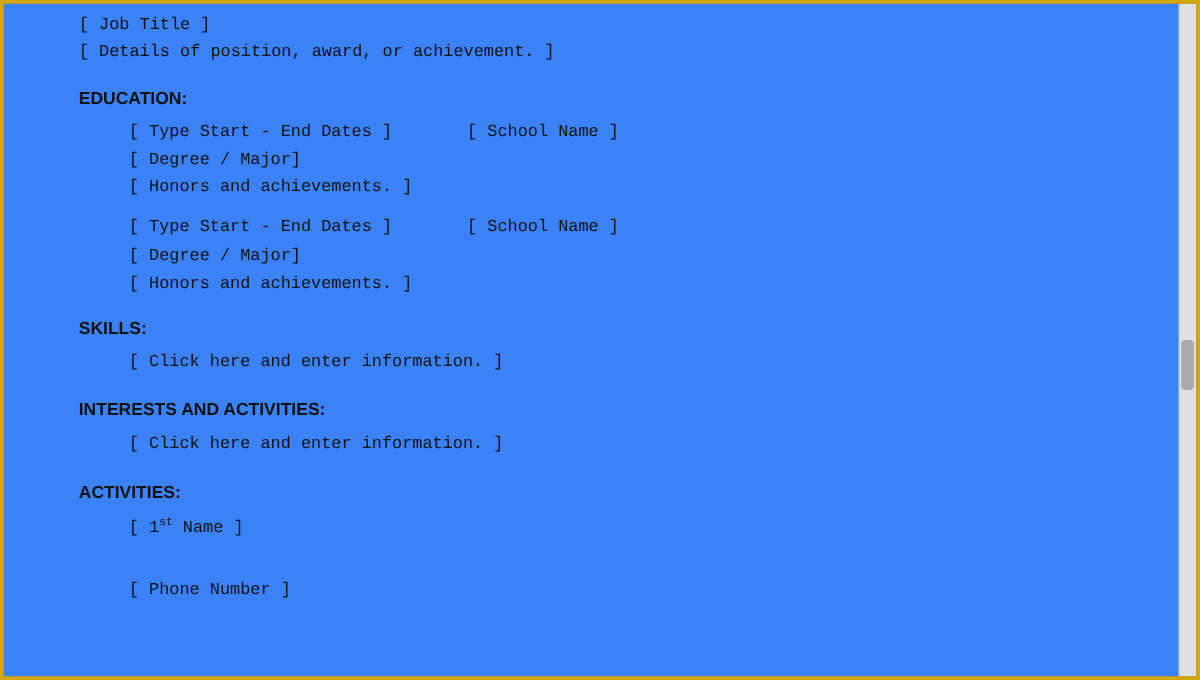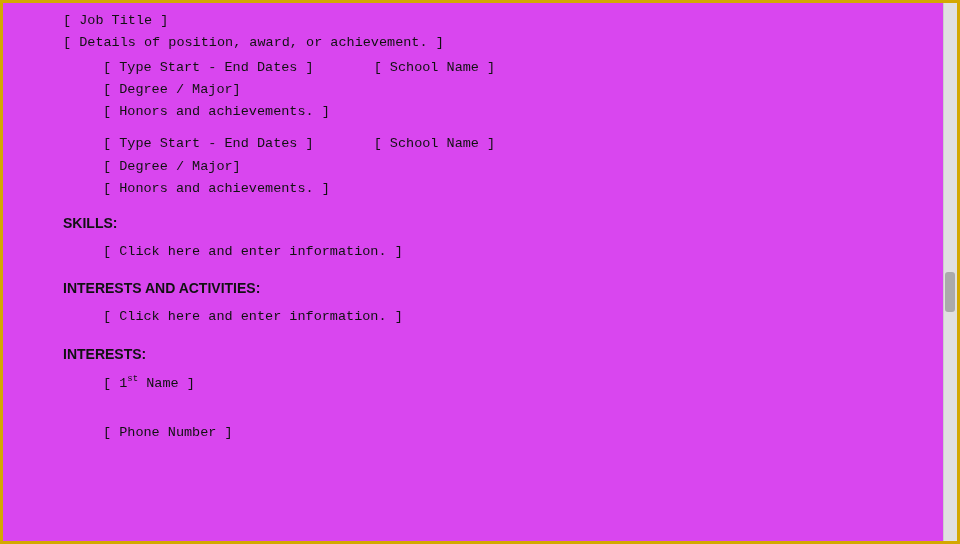--- a/index.html
+++ b/index.html
@@ -13,21 +13,21 @@
       display: flex;
       justify-content: center;
       align-items: center;
       min-height: 100vh;
       font-family: 'Courier New', Courier, monospace;
     }
 
     .page-container {
       width: 960px;
       height: 544px;
-      background: #d946ef;
+      background: #3b82f6;
       border: 3px solid #d4a800;
       overflow: hidden;
       position: relative;
       padding: 0;
     }
 
     .document-body {
       padding: 8px 60px 16px 60px;
       font-family: 'Courier New', Courier, monospace;
       font-size: 13.5px;
@@ -138,20 +138,21 @@
     <div class="top-section">
       <div class="field-line">
         <span class="bracket-field">[ Job Title ]</span>
       </div>
       <div class="field-line">
         <span class="bracket-field">[  Details of position, award, or achievement.  ]</span>
       </div>
     </div>
 
     <div class="education-section">
+      <div class="section-heading">EDUCATION:</div>
 
       <div class="education-entry">
         <div class="edu-row">
           <span class="bracket-field">[  Type Start - End Dates  ]</span>
           <span class="bracket-field">[  School  Name  ]</span>
         </div>
         <div class="field-line">
           <span class="bracket-field">[  Degree / Major]</span>
         </div>
         <div class="field-line">
@@ -181,21 +182,21 @@
     </div>
 
     <div class="interests-section">
       <div class="section-heading">INTERESTS AND ACTIVITIES:</div>
       <div class="interests-entry">
         <span class="bracket-field">[  Click here and enter information.  ]</span>
       </div>
     </div>
 
     <div class="references-section">
-      <div class="section-heading">INTERESTS:</div>
+      <div class="section-heading">ACTIVITIES:</div>
       <div class="references-entry">
         <div class="references-row">
           <span class="bracket-field">[ 1<sup>st</sup> Name ]</span>
           <span class="bracket-field">[ Phone Number ]</span>
         </div>
       </div>
     </div>
 
   </div>
 

